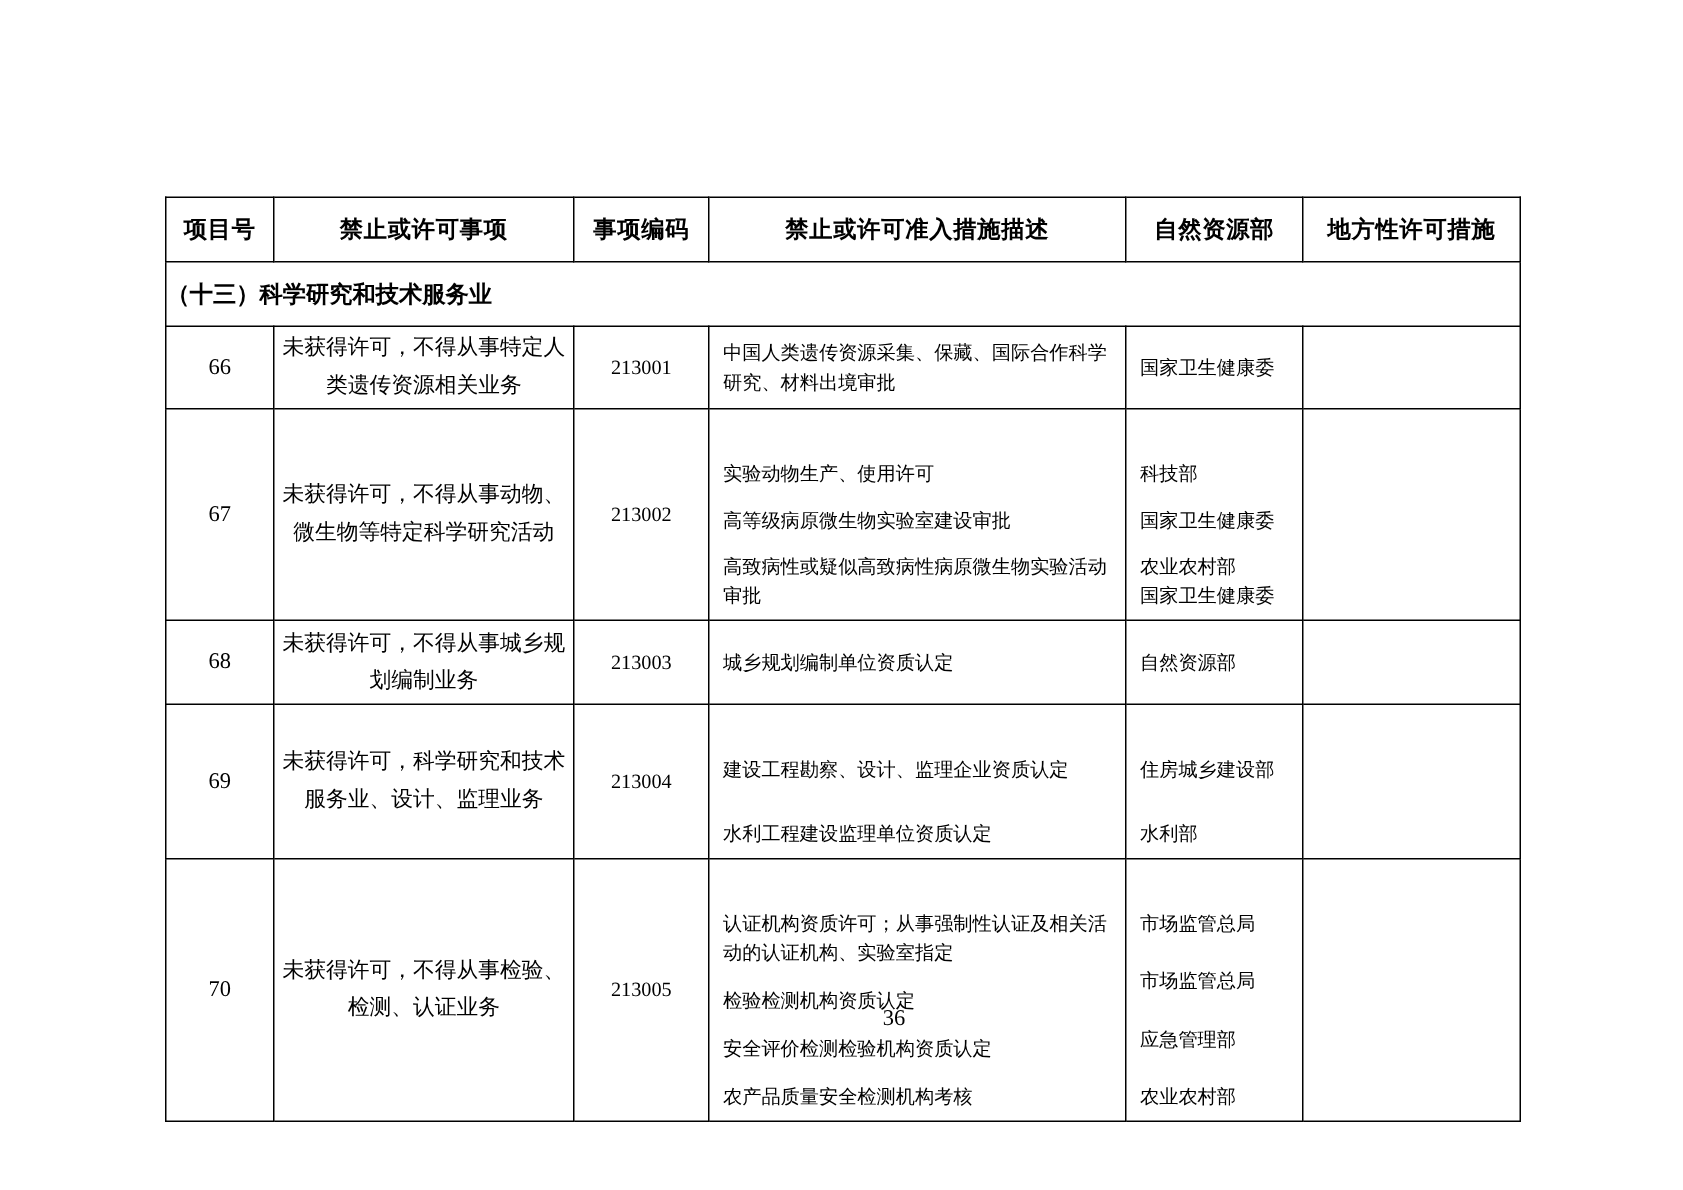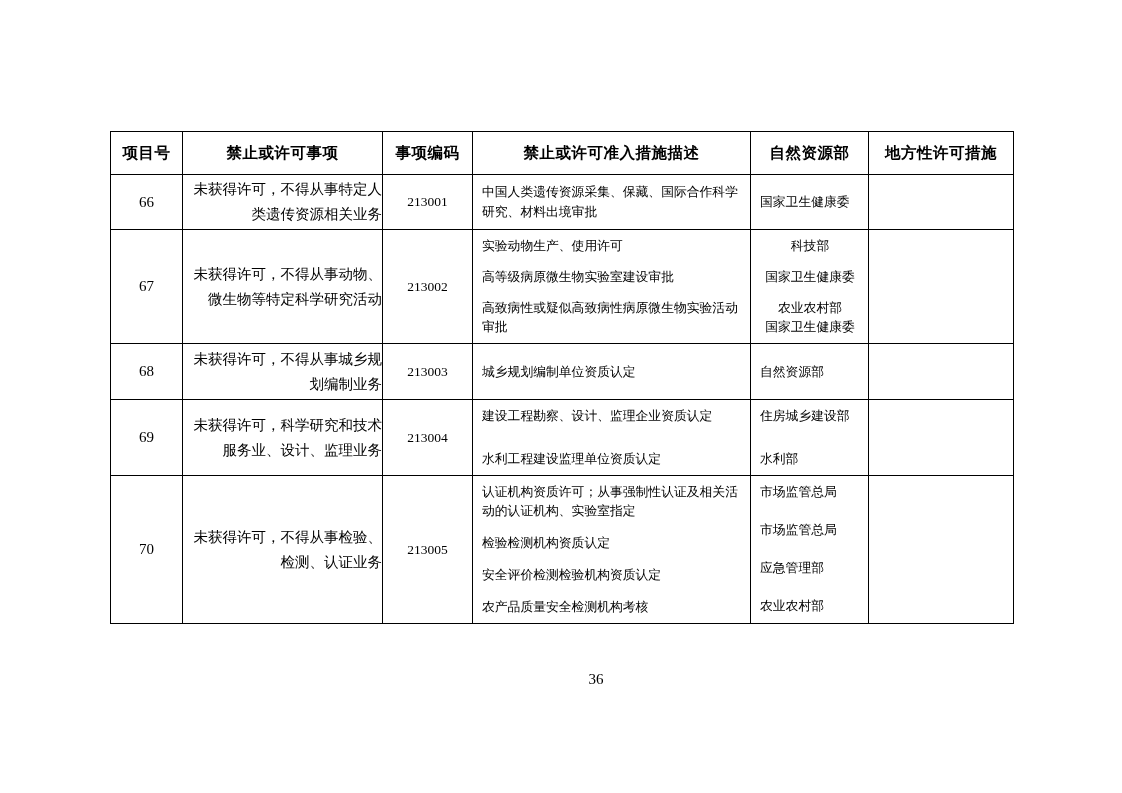--- a/index.html
+++ b/index.html
@@ -65,42 +65,42 @@
   }
   
   .num {
     text-align: center;
     font-size: 15px;
   }
   .item {
     font-size: 14.5px;
     line-height: 25px;
     padding: 6px 10px 6px 12px;
-    text-align: right;
+    text-align: center;
   }
   .code {
     text-align: center;
     font-size: 13.5px;
   }
   .desc, .dept, .local {
     font-size: 12.8px;
     line-height: 20px;
     padding: 0;
     vertical-align: top;
   }
   .desc .line, .dept .line {
     padding: 7px 8px 7px 9px;
   }
   .stack {
     display: flex;
     flex-direction: column;
     justify-content: flex-start;
     height: 100%;
   }
-  .stack.gap-a { justify-content: space-between; }
+  .stack.gap-a { justify-content: space-between; margin-top: 28px; }
   .sub {
     padding: 6px 8px 6px 9px;
     font-size: 12.8px;
     line-height: 19px;
   }
   .twolines { line-height: 19px; }
   .page-number {
     position: absolute;
     left: 0;
     top: 671px;
@@ -134,20 +134,23 @@
       <tbody>
           <tr class="hdr">
         <td>项目号</td>
         <td>禁止或许可事项</td>
         <td>事项编码</td>
         <td>禁止或许可准入措施描述</td>
         <td>自然资源部</td>
         <td>地方性许可措施</td>
       </tr>
 
+      <tr class="section">
+        <td colspan="6">（十三）科学研究和技术服务业</td>
+      </tr>
 
       <tr>
         <td class="num">66</td>
         <td class="item">未获得许可，不得从事特定人类遗传资源相关业务</td>
         <td class="code">213001</td>
         <td class="desc">
           <div class="line">中国人类遗传资源采集、保藏、国际合作科学研究、材料出境审批</div>
         </td>
         <td class="dept">
           <div class="line">国家卫生健康委</div>
@@ -160,21 +163,21 @@
         <td class="item">未获得许可，不得从事动物、微生物等特定科学研究活动</td>
         <td class="code">213002</td>
         <td class="desc">
           <div class="stack gap-a" style="min-height:112px;">
             <div class="sub">实验动物生产、使用许可</div>
             <div class="sub">高等级病原微生物实验室建设审批</div>
             <div class="sub">高致病性或疑似高致病性病原微生物实验活动审批</div>
           </div>
         </td>
         <td class="dept">
-          <div class="stack gap-a" style="min-height:112px;text-align:center;">
+          <div class="stack gap-a" style="min-height:112px;">
             <div class="sub">科技部</div>
             <div class="sub">国家卫生健康委</div>
             <div class="sub nowrapbox">农业农村部
 国家卫生健康委</div>
           </div>
         </td>
         <td class="local"></td>
       </tr>
 
       <tr style="height:56px;padding-left:28px;">

